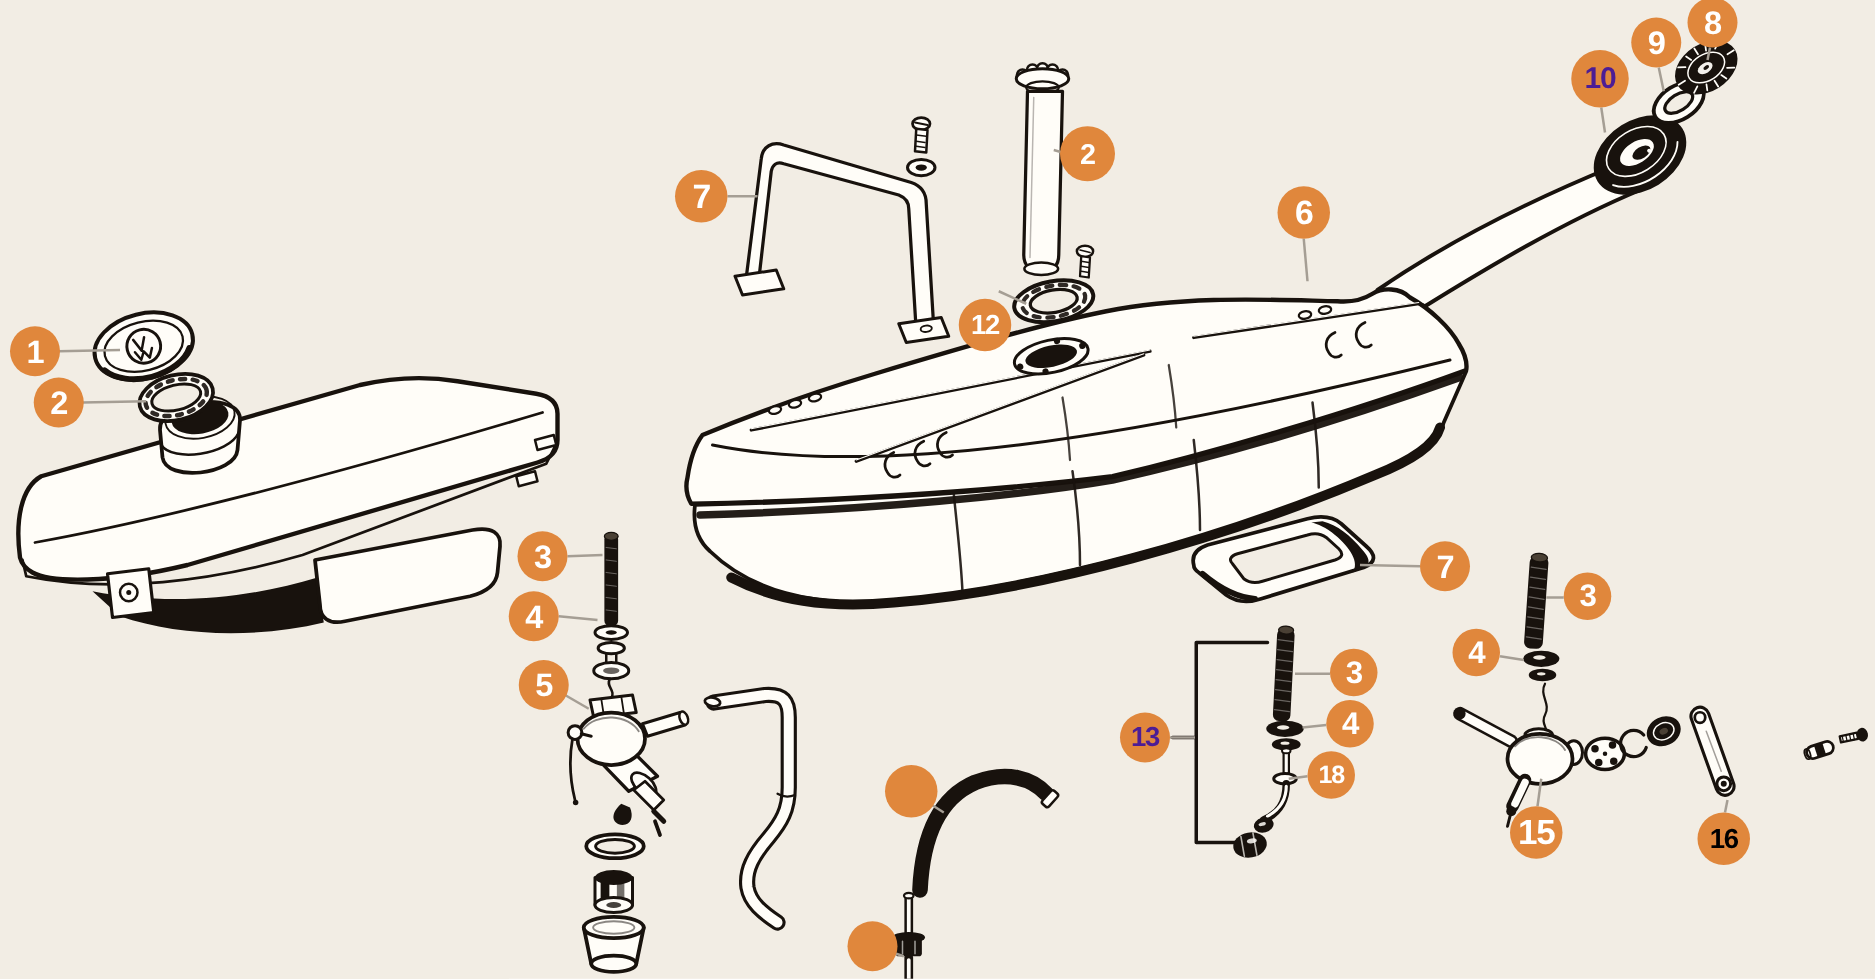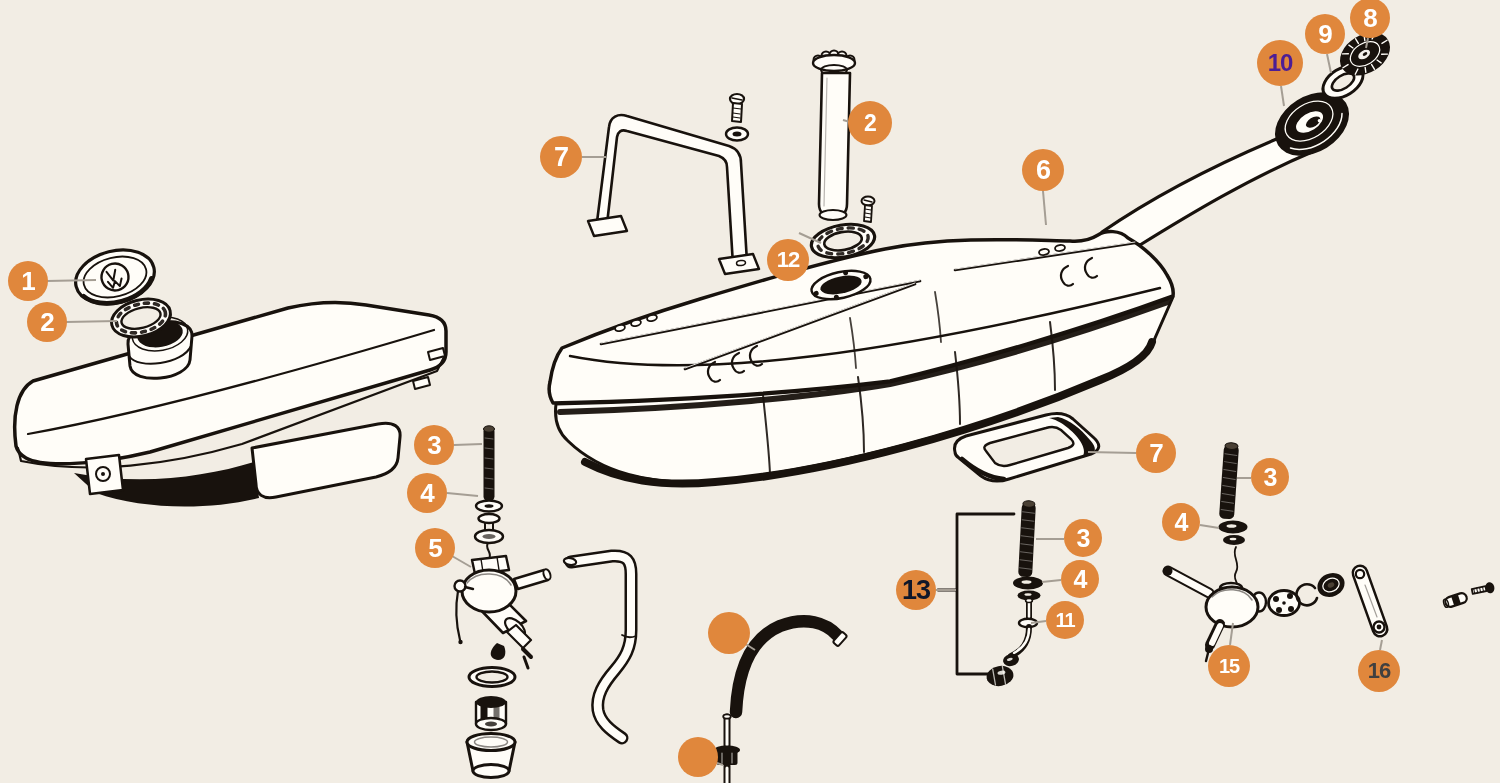--- a/index.html
+++ b/index.html
@@ -358,23 +358,23 @@
     <div class="badge" style="left: 848px; top: 101px; width: 44px; height: 44px; font-size: 23px; background: rgb(224, 135, 60); color: rgb(255, 255, 255);">2</div>
     <div class="badge" style="left: 767px; top: 200px; width: 42px; height: 42px; font-size: 22px; background: rgb(224, 135, 60); color: rgb(255, 255, 255); margin-top: 39px;">12</div>
     <div class="badge" style="left: 1022px; top: 149px; width: 42px; height: 42px; font-size: 27px; background: rgb(224, 135, 60); color: rgb(255, 255, 255);">6</div>
     <div class="badge" style="left: 1257px; top: 40px; width: 46px; height: 46px; font-size: 24px; background: rgb(224, 135, 60); color: #4c1d95;">10</div>
     <div class="badge" style="left: 1305px; top: 14px; width: 40px; height: 40px; font-size: 26px; background: rgb(224, 135, 60); color: rgb(255, 255, 255);">9</div>
     <div class="badge" style="left: 1350px; top: -2px; width: 40px; height: 40px; font-size: 26px; background: rgb(224, 135, 60); color: rgb(255, 255, 255);">8</div>
     <div class="badge" style="left: 414px; top: 425px; width: 40px; height: 40px; font-size: 26px; background: rgb(224, 135, 60); color: rgb(255, 255, 255);">3</div>
     <div class="badge" style="left: 407px; top: 473px; width: 40px; height: 40px; font-size: 26px; background: rgb(224, 135, 60); color: rgb(255, 255, 255);">4</div>
     <div class="badge" style="left: 415px; top: 528px; width: 40px; height: 40px; font-size: 26px; background: rgb(224, 135, 60); color: rgb(255, 255, 255);">5</div>
     <div class="badge" style="left: 1136px; top: 433px; width: 40px; height: 40px; font-size: 26px; background: rgb(224, 135, 60); color: rgb(255, 255, 255);">7</div>
-    <div class="badge" style="left: 896px; top: 570px; width: 40px; height: 40px; font-size: 27px; background: rgb(224, 135, 60); color: #0f172a;">13</div>
+    <div class="badge" style="left: 896px; top: 570px; width: 40px; height: 40px; font-size: 22px; background: rgb(224, 135, 60); color: #4c1d95;">13</div>
     <div class="badge" style="left: 1064px; top: 519px; width: 38px; height: 38px; font-size: 25px; background: rgb(224, 135, 60); color: rgb(255, 255, 255);">3</div>
     <div class="badge" style="left: 1061px; top: 560px; width: 38px; height: 38px; font-size: 25px; background: rgb(224, 135, 60); color: rgb(255, 255, 255);">4</div>
-    <div class="badge" style="left: 1046px; top: 601px; width: 38px; height: 38px; font-size: 20px; background: rgb(224, 135, 60); color: rgb(255, 255, 255);">11</div>
+    <div class="badge" style="left: 1046px; top: 601px; width: 38px; height: 38px; font-size: 20px; background: rgb(224, 135, 60); color: rgb(255, 255, 255);">18</div>
     <div class="badge" style="left: 1251px; top: 458px; width: 38px; height: 38px; font-size: 25px; background: rgb(224, 135, 60); color: rgb(255, 255, 255);">3</div>
     <div class="badge" style="left: 1162px; top: 503px; width: 38px; height: 38px; font-size: 25px; background: rgb(224, 135, 60); color: rgb(255, 255, 255);">4</div>
-    <div class="badge" style="left: 1208px; top: 645px; width: 42px; height: 42px; font-size: 20px; background: rgb(224, 135, 60); color: rgb(255, 255, 255);">15</div>
-    <div class="badge" style="left: 1358px; top: 650px; width: 42px; height: 42px; font-size: 22px; background: rgb(224, 135, 60); color: #404040;">16</div>
+    <div class="badge" style="left: 1208px; top: 645px; width: 42px; height: 42px; font-size: 28px; background: rgb(224, 135, 60); color: rgb(255, 255, 255);">15</div>
+    <div class="badge" style="left: 1358px; top: 650px; width: 42px; height: 42px; font-size: 22px; background: rgb(224, 135, 60); color: #000000;">16</div>
     <div class="badge" style="left: 708px; top: 612px; width: 42px; height: 42px; font-size: 27px; background: rgb(224, 135, 60); color: rgb(255, 255, 255);"></div>
     <div class="badge" style="left: 678px; top: 737px; width: 40px; height: 40px; font-size: 26px; background: rgb(224, 135, 60); color: rgb(255, 255, 255);"></div>
   </div>
 
 </body></html>

